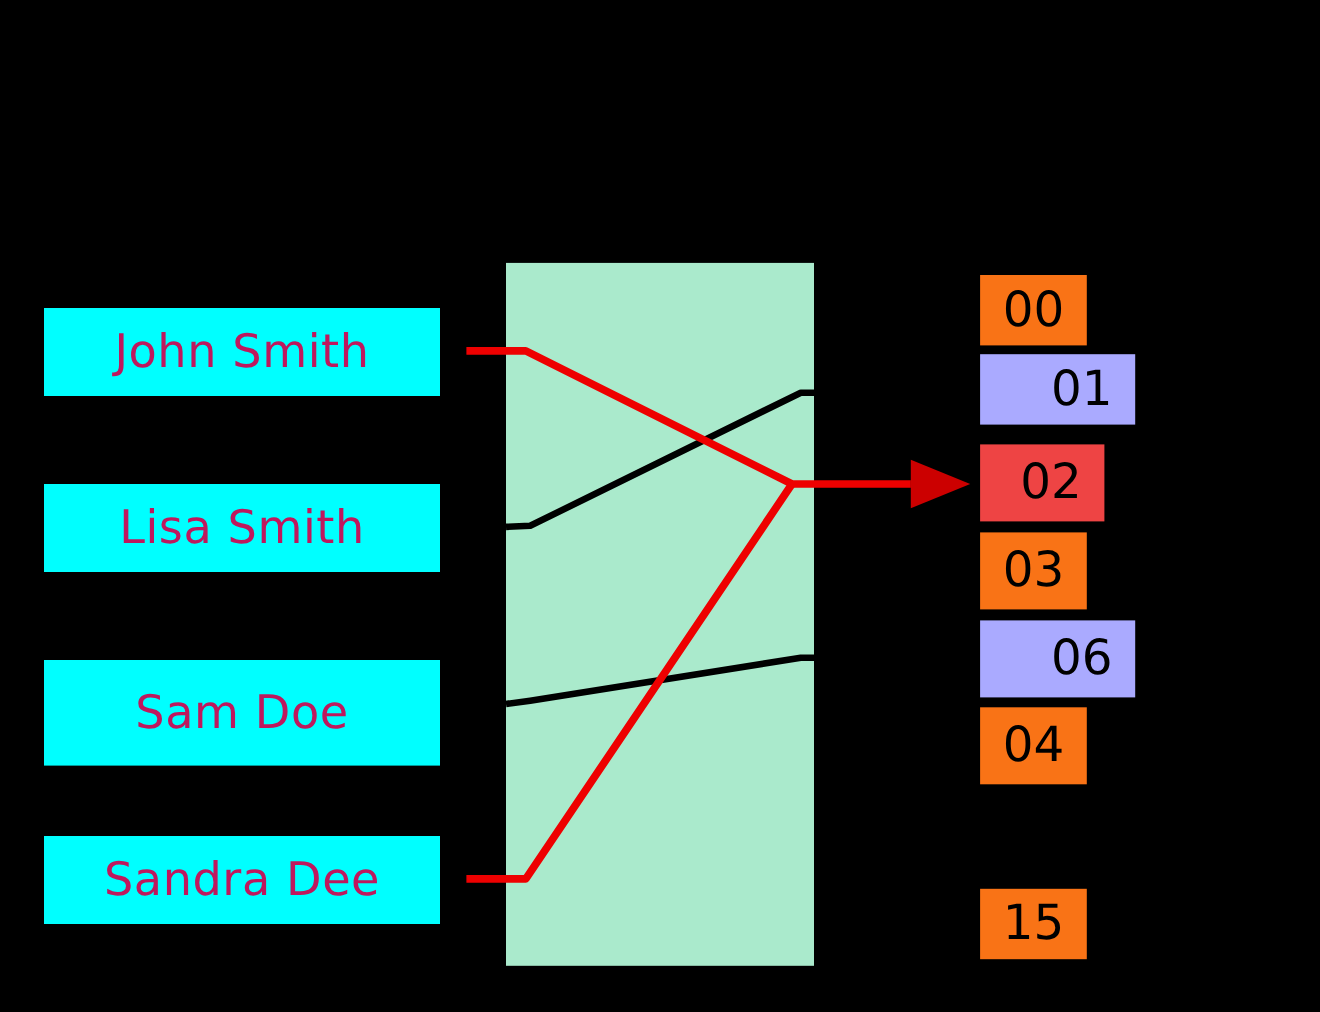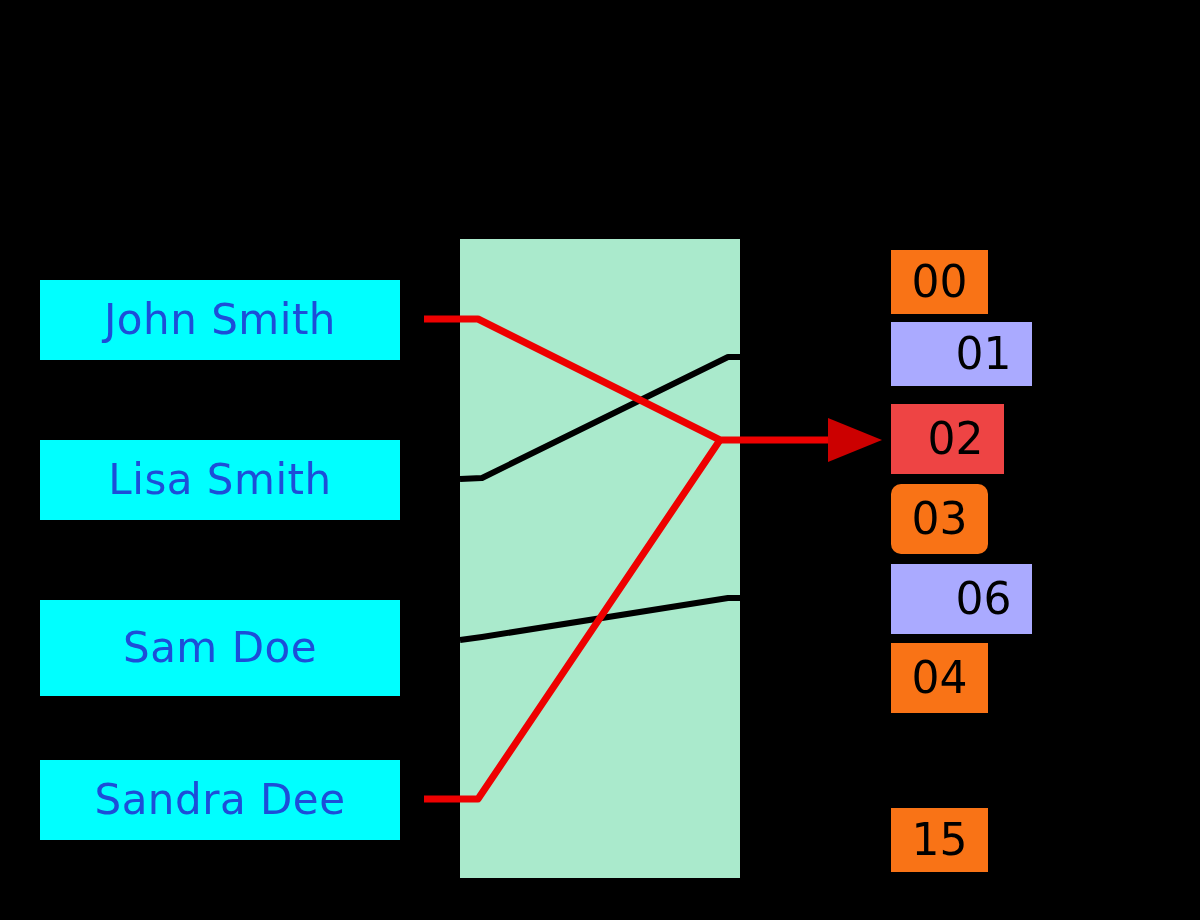--- a/index.html
+++ b/index.html
@@ -13,21 +13,21 @@
     width: 1200px;
     height: 920px;
     background: #000000;
     overflow: hidden;
     font-family: "DejaVu Sans", "Liberation Sans", sans-serif;
   }
   
   .key-box {
     position: absolute;
     background: #00ffff;
-    color: #1d4ed8;
+    color: #be185d;
     display: flex;
     align-items: center;
     justify-content: center;
     font-size: 42px;
     line-height: 1;
     letter-spacing: 0.5px;
     white-space: nowrap;
   }
   
   #hash-panel {
@@ -100,21 +100,21 @@
   <div id="buckets-column">
     <div class="bucket empty" style="top:250px; height:64px;">
       <span>00</span>
     </div>
     <div class="bucket filled" style="top:322px; height:64px;">
       <span>01</span>
     </div>
     <div class="bucket target" style="top:404px; height:70px;">
       <span>02</span>
     </div>
-    <div class="bucket empty" style="top:484px; height:70px;border-radius:10px;">
+    <div class="bucket empty" style="top:484px; height:70px;">
       <span>03</span>
     </div>
     <div class="bucket filled" style="top:564px; height:70px;">
       <span>06</span>
     </div>
     <div class="bucket empty" style="top:643px; height:70px;">
       <span>04</span>
     </div>
     <div class="bucket empty" style="top:808px; height:64px;">
       <span>15</span>

